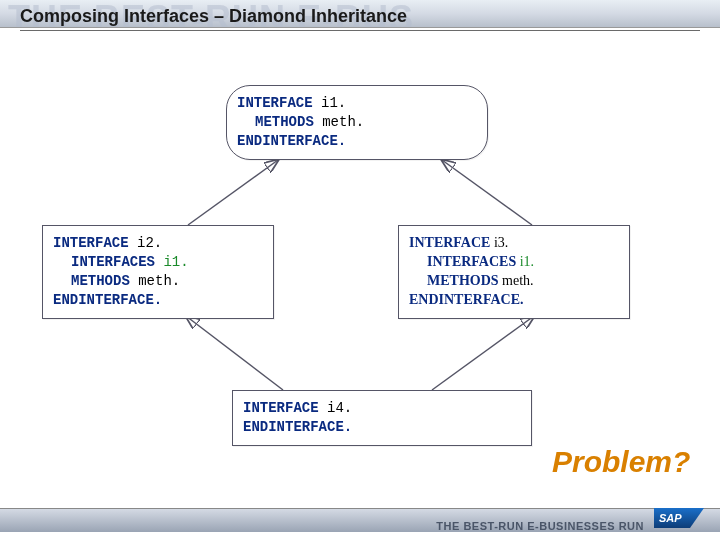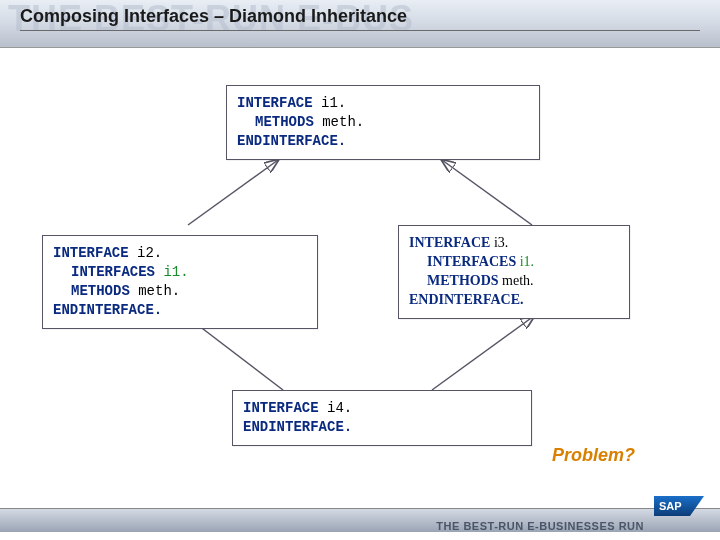--- a/index.html
+++ b/index.html
@@ -6,21 +6,21 @@
   body {
     width: 720px;
     height: 540px;
     font-family: Verdana, Arial, sans-serif;
     background: #ffffff;
     position: relative;
     overflow: hidden;
   }
   .header {
     position: relative;
-    height: 48px;
+    height: 28px;
     background: linear-gradient(to bottom, #e8eef4 0%, #d4dae4 50%, #b8c0cc 100%);
     border-bottom: 1px solid #999;
     text-decoration: underline;
   }
   .header-bg {
     position: absolute;
     top: 0; left: 0;
     width: 100%; height: 100%;
     color: rgba(180,190,205,0.55);
     font-family: "Arial Black", Arial, sans-serif;
@@ -60,21 +60,21 @@
     box-shadow: 1px 1px 0 rgba(0,0,0,0.05);
   }
   .kw { color: #0a2a80; font-weight: bold; }
   .ident { color: #000; }
   .ident-green { color: #1a8a2a; }
   .indent { padding-left: 18px; display: block; }
   .problem {
     position: absolute;
     color: #d98000;
     font-weight: bold;
-    font-size: 18px;
+    font-size: 30px;
     font-style: italic;
   }
   .svg-arrows {
     position: absolute;
     top: 0; left: 0;
     width: 720px; height: 540px;
     pointer-events: none;
   }
   .footer {
     position: absolute;
@@ -89,22 +89,23 @@
   }
   .footer-text {
     font-family: "Arial Narrow", Arial, sans-serif;
     font-size: 11px;
     font-weight: bold;
     letter-spacing: 0.5px;
     color: #4a5568;
     margin-right: 10px;
   }
   .sap-logo {
-    width: 50px; height: 36px;
+    width: 50px; height: 24px;
     position: relative;
+    font-style: italic;
   }
   .sap-logo svg { width: 50px; height: 20px; }
 </style>
 </head>
 <body>
 
 <div class="header">
   <div class="header-bg">THE BEST-RUN E-BUS</div>
   <div class="header-title">Composing Interfaces – Diamond Inheritance</div>
 </div>
@@ -118,31 +119,31 @@
 
   <line x1="188" y1="225" x2="278" y2="160" stroke="#556" stroke-width="1.5" marker-end="url(#arrowhead)"></line>
 
   <line x1="532" y1="225" x2="442" y2="160" stroke="#556" stroke-width="1.5" marker-end="url(#arrowhead)"></line>
 
   <line x1="283" y1="390" x2="186" y2="316" stroke="#556" stroke-width="1.5" marker-end="url(#arrowhead)"></line>
 
   <line x1="432" y1="390" x2="534" y2="316" stroke="#556" stroke-width="1.5" marker-end="url(#arrowhead)"></line>
 </svg>
 
-<div class="code-box" style="left:226px; top:85px; width:314px;">
+<div class="code-box" style="left:226px; top:85px; width:262px;border-radius:24px;">
   <span class="kw">INTERFACE</span>
   <span class="ident">i1.</span><br>
   <span class="indent">
     <span class="kw">METHODS</span>
     <span class="ident">meth.</span>
   </span>
   <span class="kw">ENDINTERFACE.</span>
 </div>
 
-<div class="code-box" style="left:42px; top:235px; width:276px;">
+<div class="code-box" style="left:42px; top:225px; width:232px;">
   <span class="kw">INTERFACE</span>
   <span class="ident">i2.</span><br>
   <span class="indent">
     <span class="kw">INTERFACES</span>
     <span class="ident-green">i1.</span>
   </span>
   <span class="indent">
     <span class="kw">METHODS</span>
     <span class="ident">meth.</span>
   </span>

